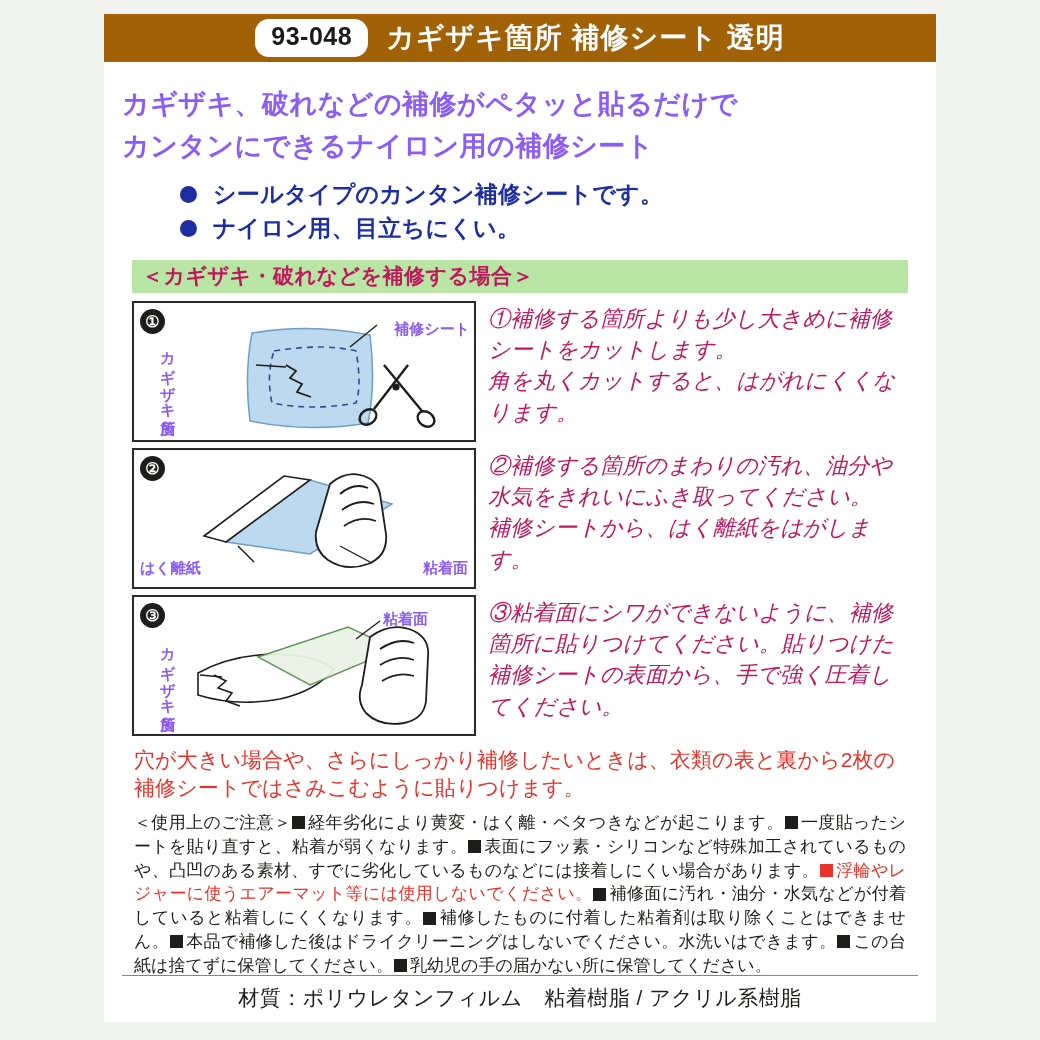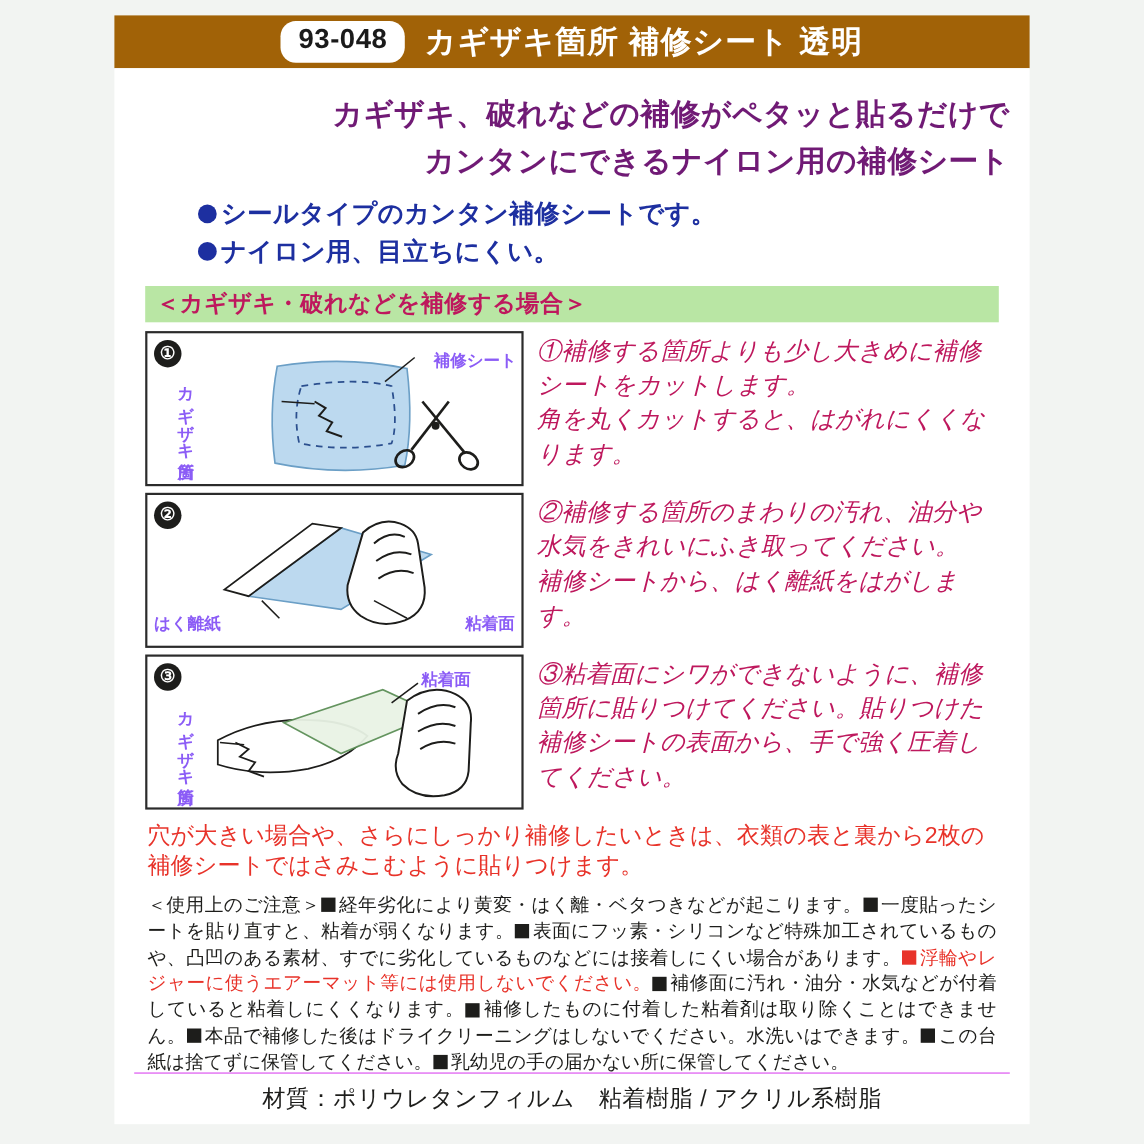--- a/index.html
+++ b/index.html
@@ -57,36 +57,36 @@
     position: absolute;
     left: 104px;
     top: 62px;
     width: 832px;
     height: 960px;
     background: #ffffff;
     box-sizing: border-box;
     padding: 18px 18px 0 18px;
   }
   .lede {
-    text-align: right;
-    color: #701a75;
+    text-align: left;
+    color: #8b5cf6;
     font-size: 27px;
     font-weight: bold;
     line-height: 1.35;
     margin: 6px 0 0 0;
     letter-spacing: 0.5px;
   }
   .bullets {
     margin: 12px 0 0 0;
     padding: 0 0 0 58px;
   }
   .bullet {
     display: flex;
     align-items: flex-start;
-    gap: 4px;
+    gap: 16px;
     color: #1d2fa0;
     font-size: 23px;
     font-weight: bold;
     line-height: 1.5;
     letter-spacing: 0.3px;
   }
   .dot {
     width: 17px;
     height: 17px;
     background: #1d2fa0;

